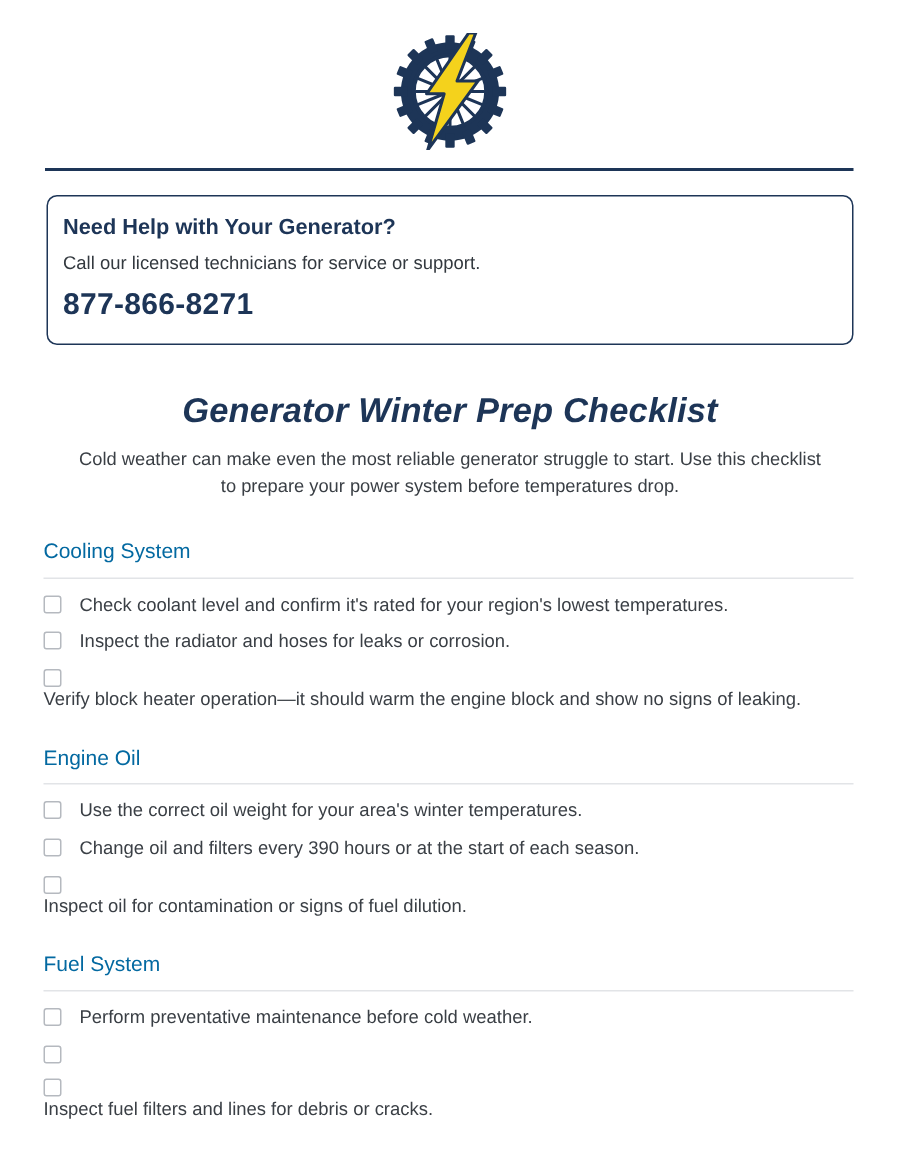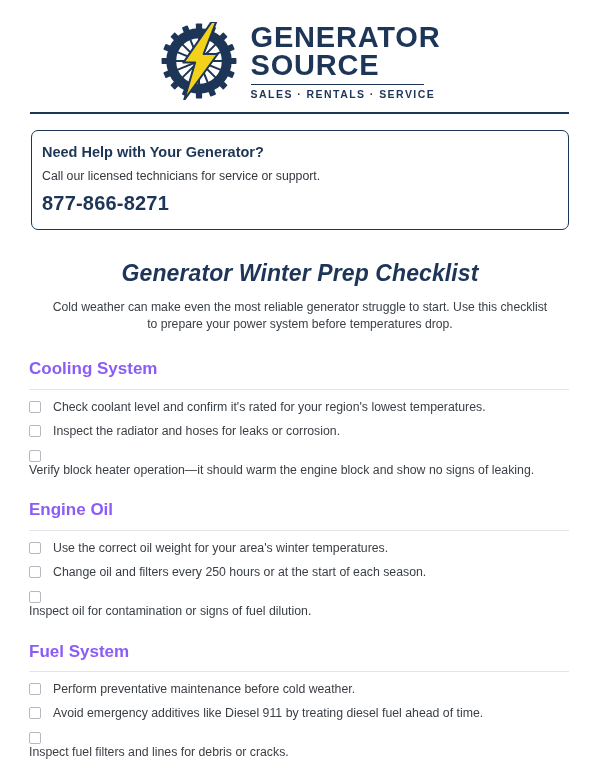--- a/index.html
+++ b/index.html
@@ -129,23 +129,23 @@
   .sections {
     margin: 26px 31px 0 29px;
   }
   .section {
     margin-bottom: 22px;
   }
   .section:last-child {
     margin-bottom: 0;
   }
   .section-title {
-    font-size: 17px;
-    font-weight: bold;
-    color: #8b5cf6;
+    font-size: 14px;
+    font-weight: normal;
+    color: #0369a1;
     margin: 0 0 9px 0;
     line-height: 1.2;
   }
   .section-rule {
     height: 1px;
     background: #e2e4e7;
     margin: 0 0 9px 0;
   }
   .check-item {
     display: flex;
@@ -228,26 +228,20 @@
             <line x1="50" y1="50" x2="29" y2="29"></line>
             <line x1="50" y1="50" x2="39" y2="23"></line>
           </g>
 
           <circle cx="50" cy="50" r="31" fill="none" stroke="#1d3557" stroke-width="3.5"></circle>
 
           <path d="M66 0 L30 52 L45 52 L31 100 L74 41 L56 41 L72 0 Z" fill="#f4d21c" stroke="#1d3557" stroke-width="2.6" stroke-linejoin="round"></path>
         </g>
       </svg>
 
-      <div class="logo-text">
-        <span class="logo-word">GENERATOR</span>
-        <span class="logo-word">SOURCE</span>
-        <div class="logo-rule"></div>
-        <span class="logo-tag">SALES · RENTALS · SERVICE</span>
-      </div>
 
     </div>
   </div>
 
   <div class="header-divider"></div>
 
   <div class="help-box">
     <p class="help-title">Need Help with Your Generator?</p>
     <p class="help-sub">Call our licensed technicians for service or support.</p>
     <p class="help-phone">877-866-8271</p>
@@ -277,38 +271,37 @@
 
     <div class="section">
       <h2 class="section-title">Engine Oil</h2>
       <div class="section-rule"></div>
       <div class="check-item">
         <span class="checkbox"></span>
         <span class="check-label">Use the correct oil weight for your area's winter temperatures.</span>
       </div>
       <div class="check-item">
         <span class="checkbox"></span>
-        <span class="check-label">Change oil and filters every 250 hours or at the start of each season.</span>
+        <span class="check-label">Change oil and filters every 390 hours or at the start of each season.</span>
       </div>
       <div class="check-item">
         <span class="checkbox"></span>
         <span class="check-label">Inspect oil for contamination or signs of fuel dilution.</span>
       </div>
     </div>
 
     <div class="section">
       <h2 class="section-title">Fuel System</h2>
       <div class="section-rule"></div>
       <div class="check-item">
         <span class="checkbox"></span>
         <span class="check-label">Perform preventative maintenance before cold weather.</span>
       </div>
       <div class="check-item">
         <span class="checkbox"></span>
-        <span class="check-label">Avoid emergency additives like Diesel 911 by treating diesel fuel ahead of time.</span>
       </div>
       <div class="check-item">
         <span class="checkbox"></span>
         <span class="check-label">Inspect fuel filters and lines for debris or cracks.</span>
       </div>
     </div>
 
   </div>
 
 </div>

